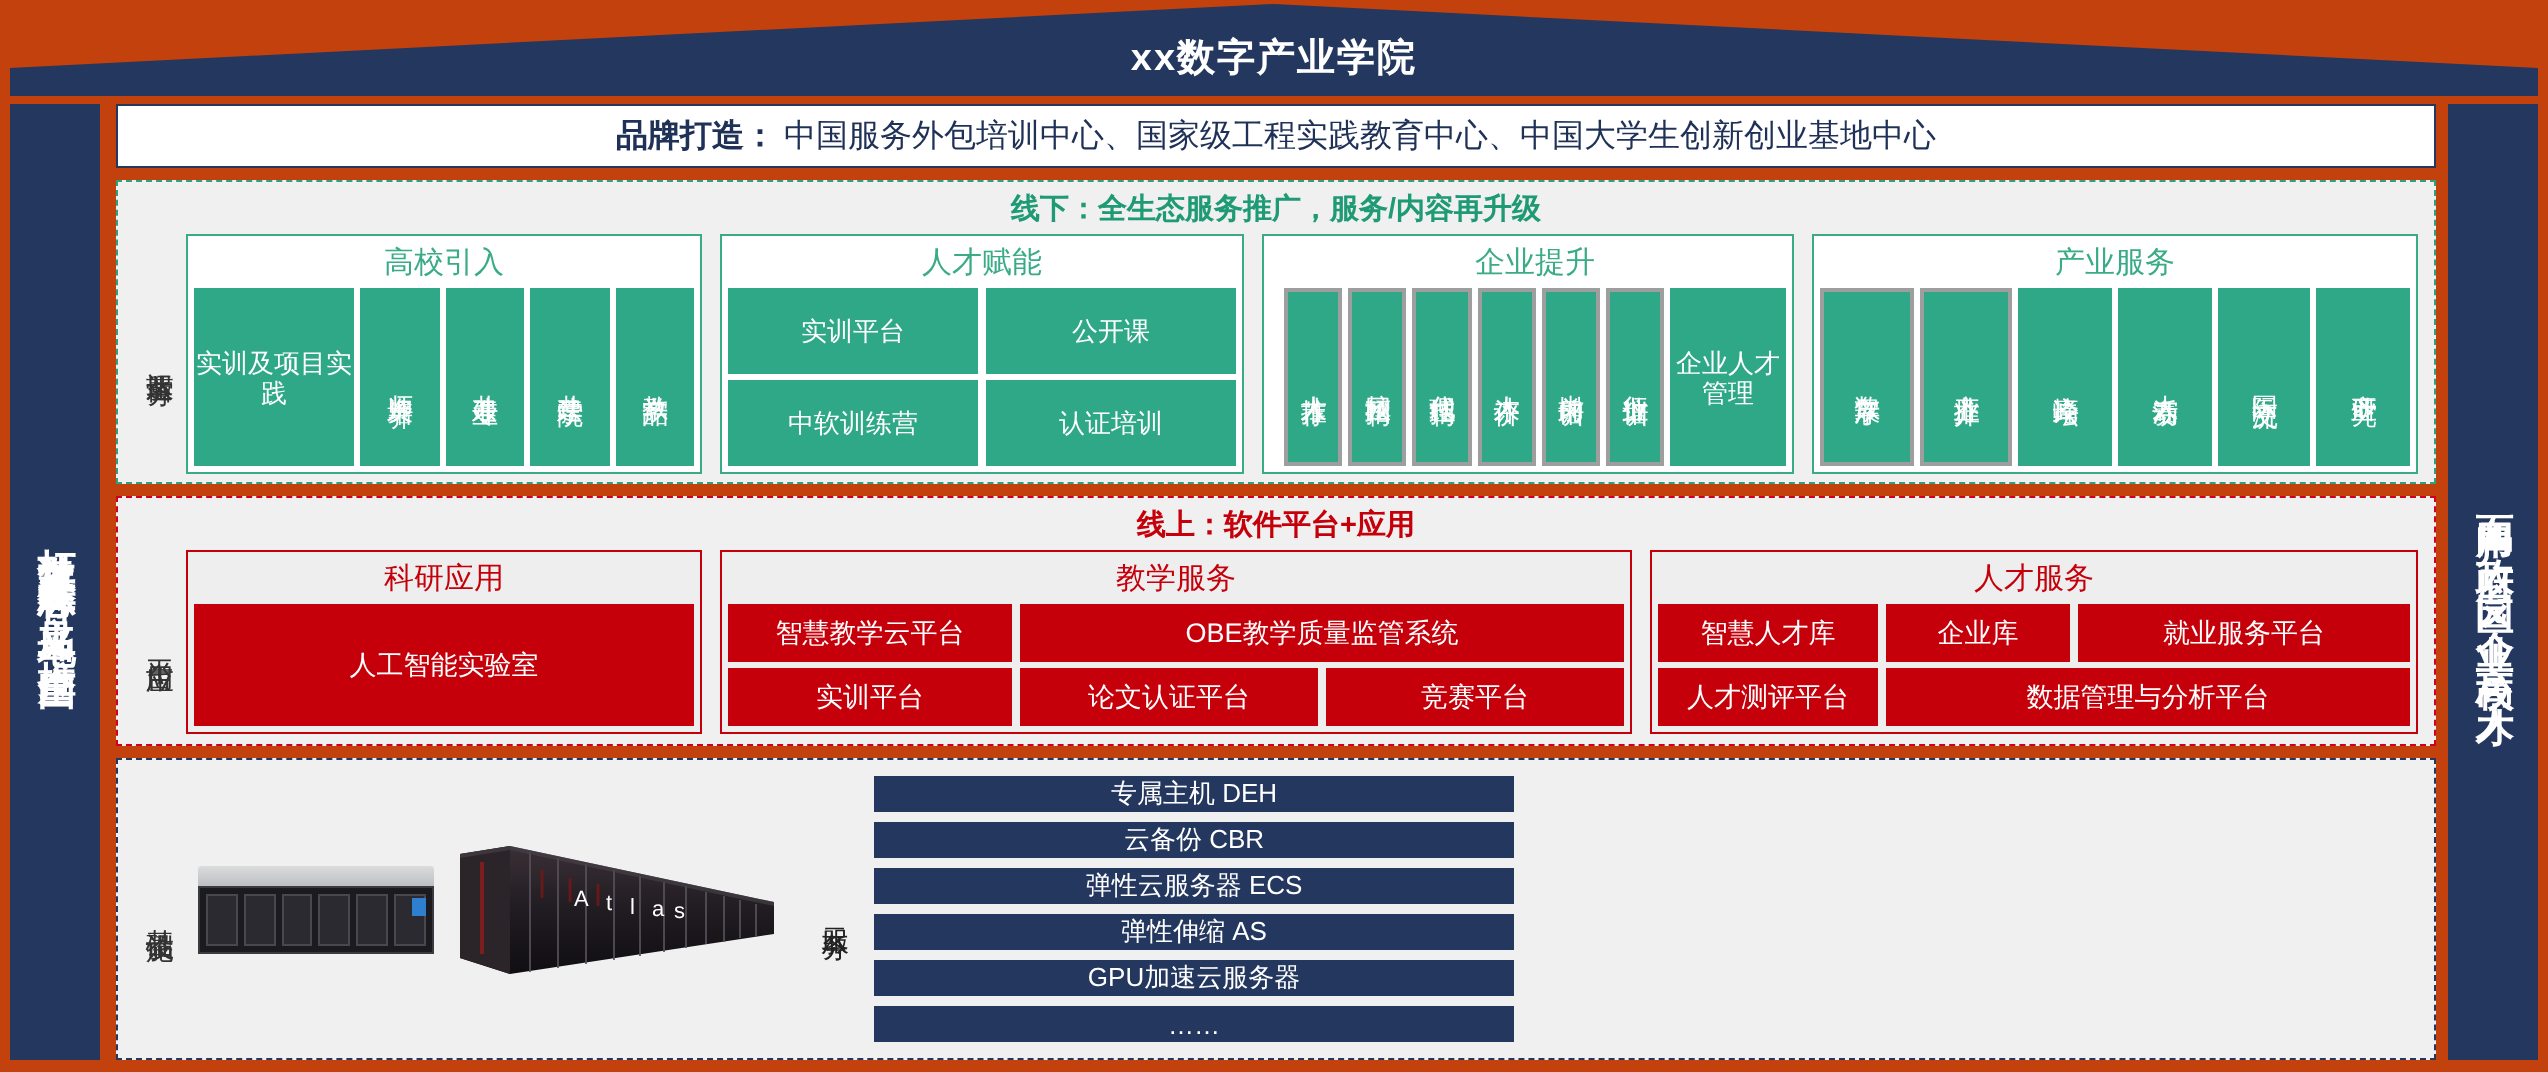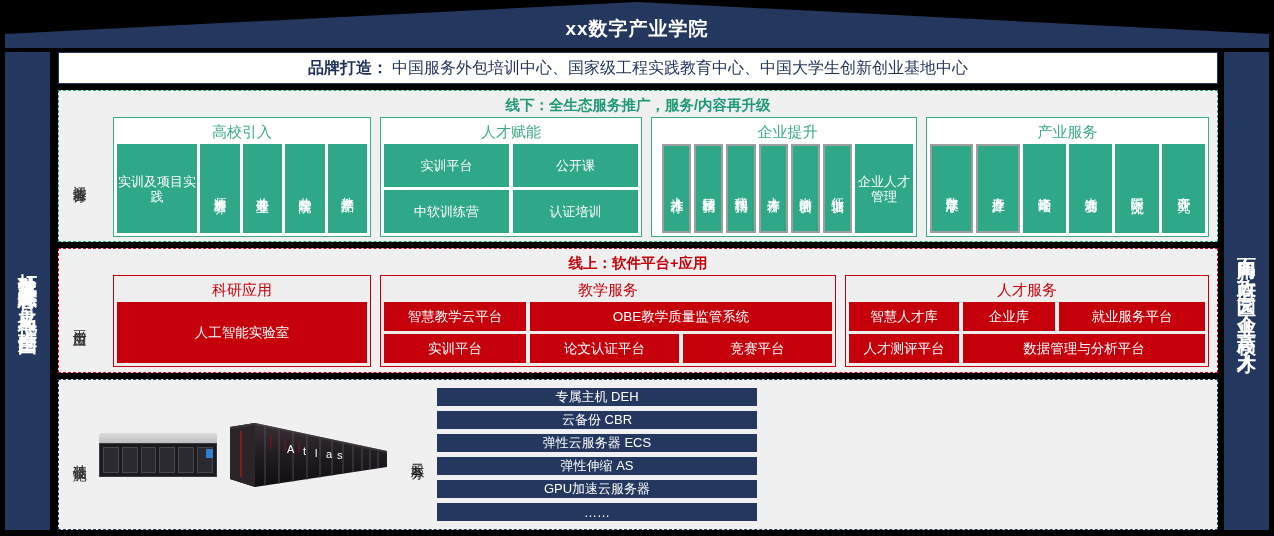--- a/index.html
+++ b/index.html
@@ -1,17 +1,17 @@
 <!DOCTYPE html>
 <html><head>
 <meta charset="utf-8">
 <style>
   html,body{margin:0;padding:0;background:#ffffff;}
   body{width:1274px;height:536px;font-family:"Liberation Sans","DejaVu Sans",sans-serif;overflow:hidden;}
-  .stage{position:relative;width:1274px;height:536px;background:#000000;}
+  .stage{position:relative;width:1274px;height:536px;background:#c2410c;}
 
   
   .roof{position:absolute;left:5px;top:2px;width:1264px;height:46px;background:#24375f;
         clip-path:polygon(0 32px, 50% 0, 100% 32px, 100% 46px, 0 46px);}
   .roof-title{position:absolute;left:0;top:16px;width:100%;text-align:center;color:#ffffff;
               font-size:19px;font-weight:bold;letter-spacing:1px;}
 
   
   .rail{position:absolute;top:52px;width:45px;height:478px;background:#24375f;color:#fff;
         display:flex;flex-direction:column;align-items:center;justify-content:center;}
@@ -33,21 +33,21 @@
 
   
   .band{position:relative;background:#f0f0f0;padding:6px 8px 8px 8px;box-sizing:border-box;}
   .band-green{border:1.5px dashed #2fa07c;}
   .band-red{border:1.5px dashed #d0021b;}
   .band-blue{border:1.5px dashed #24375f;}
   .band-title{text-align:center;font-size:14.5px;font-weight:bold;line-height:16px;margin-bottom:4px;}
   .t-green{color:#1e9a74;}
   .t-red{color:#c5000b;}
 
-  .band-body{display:flex;align-items:stretch;gap:20px;}
+  .band-body{display:flex;align-items:stretch;gap:0;}
   .band-label{width:26px;flex:0 0 26px;display:flex;align-items:center;justify-content:center;
               font-size:14px;color:#333;}
   .band-label span{writing-mode:vertical-rl;text-orientation:upright;letter-spacing:1px;line-height:1.05;}
 
   .groups{flex:1;display:flex;gap:9px;}
 
   
   .group{display:flex;flex-direction:column;padding:3px;box-sizing:border-box;}
   .g-green{background:#ffffff;border:1px solid #3aab87;}
   .g-red{background:#eeeeee;border:1px solid #c5000b;}

